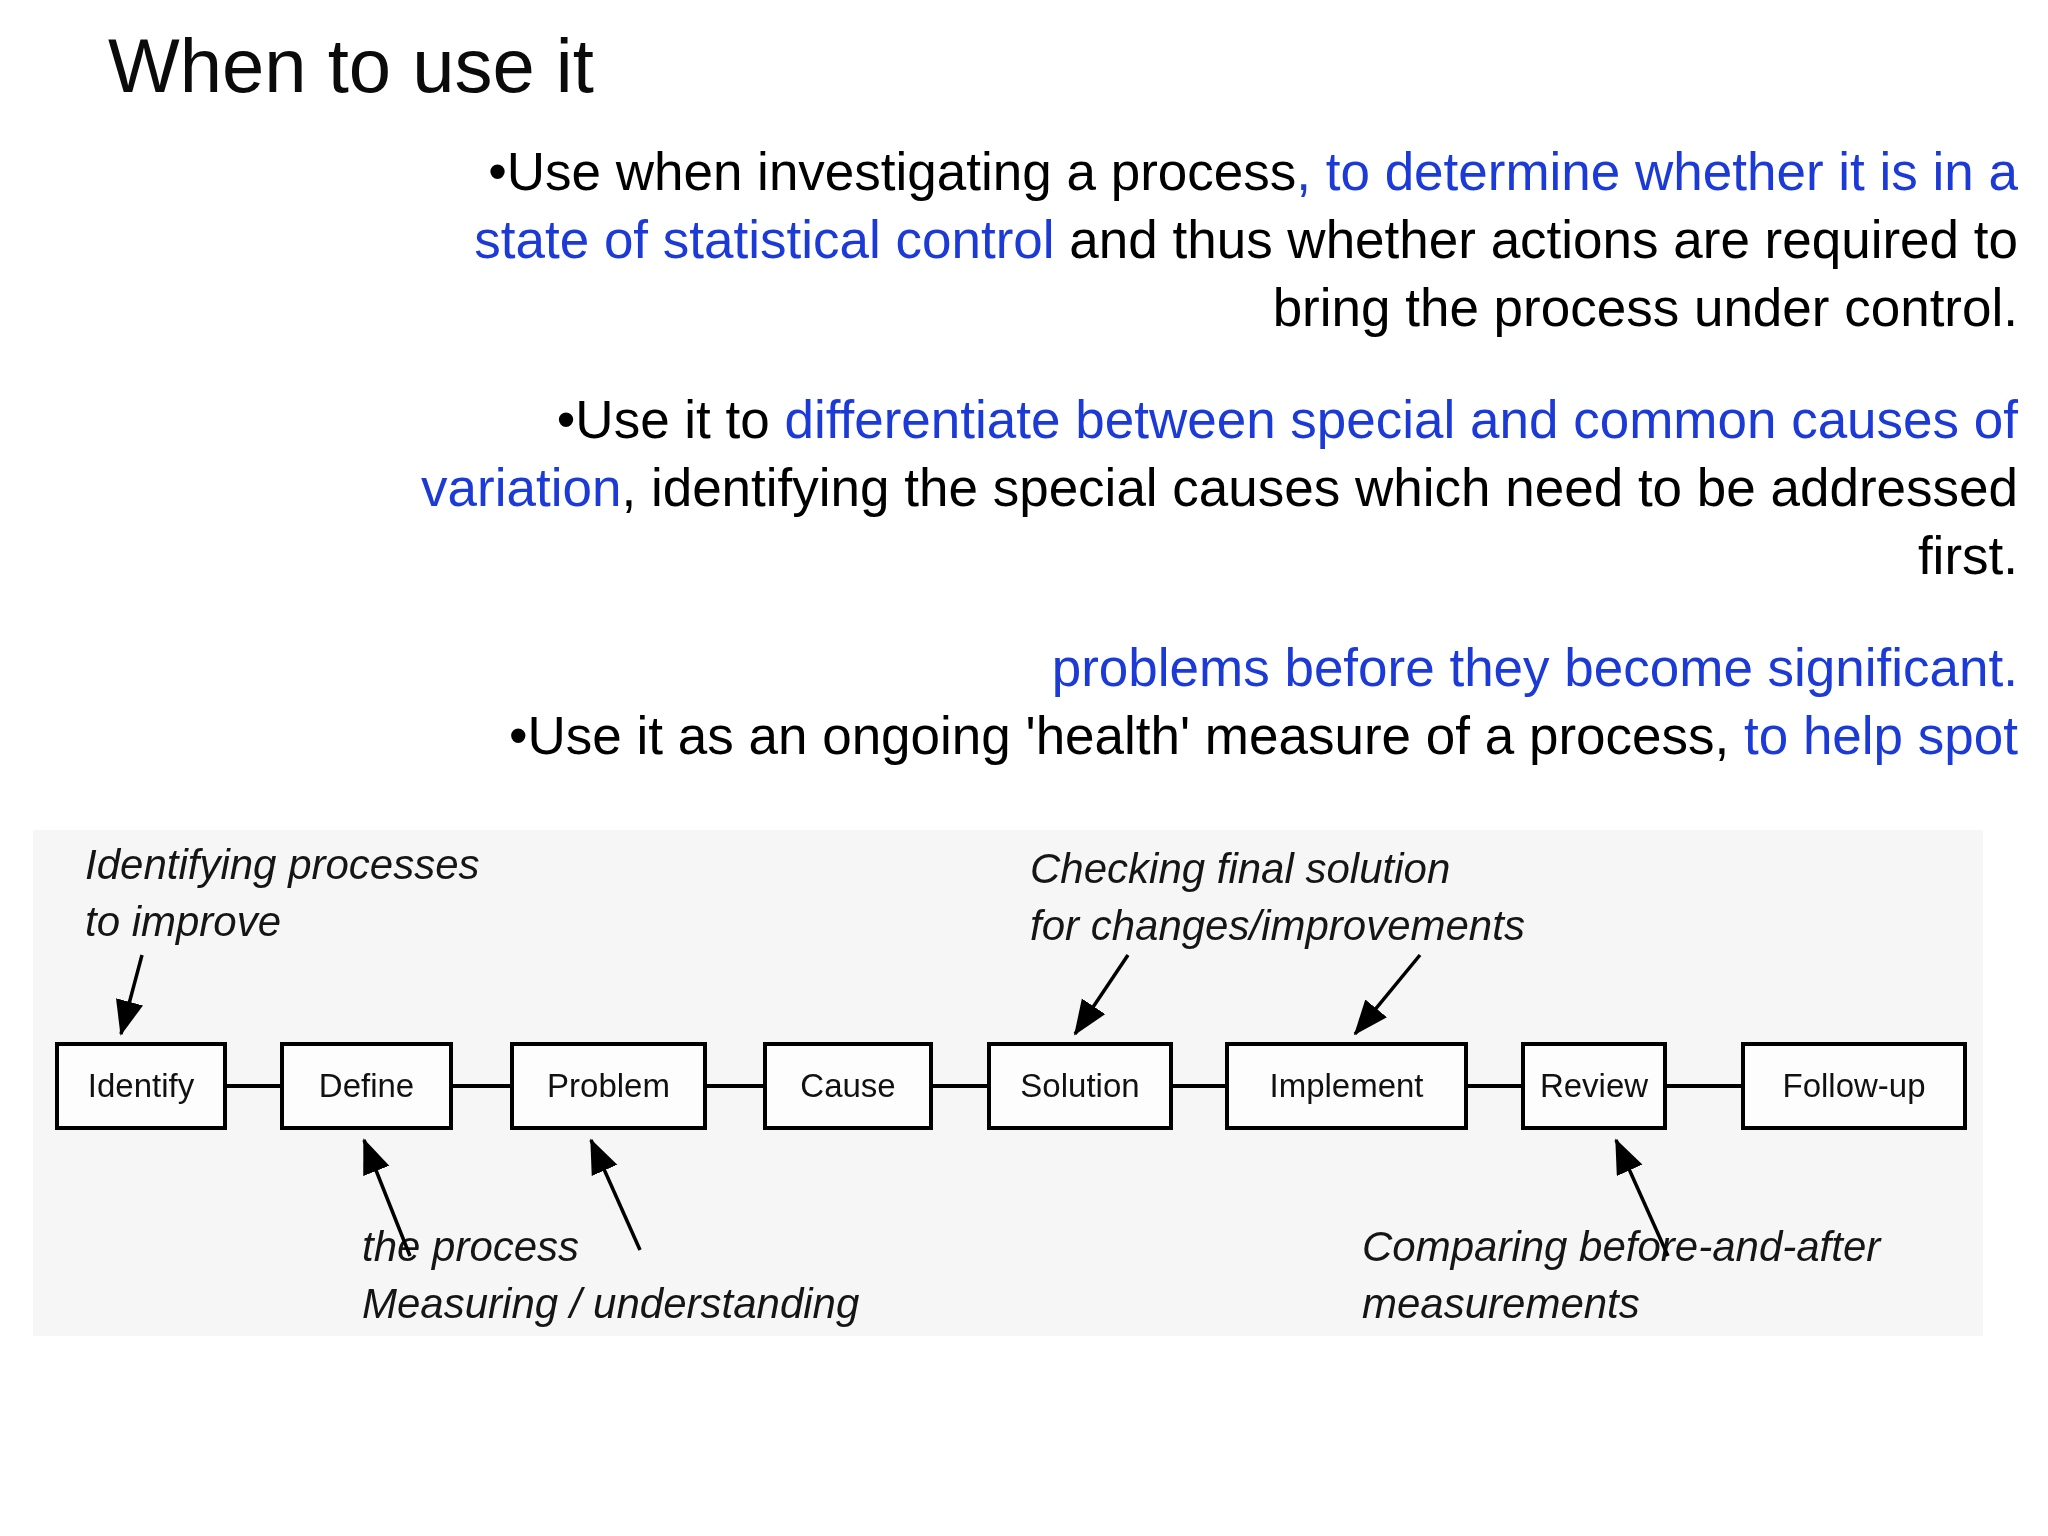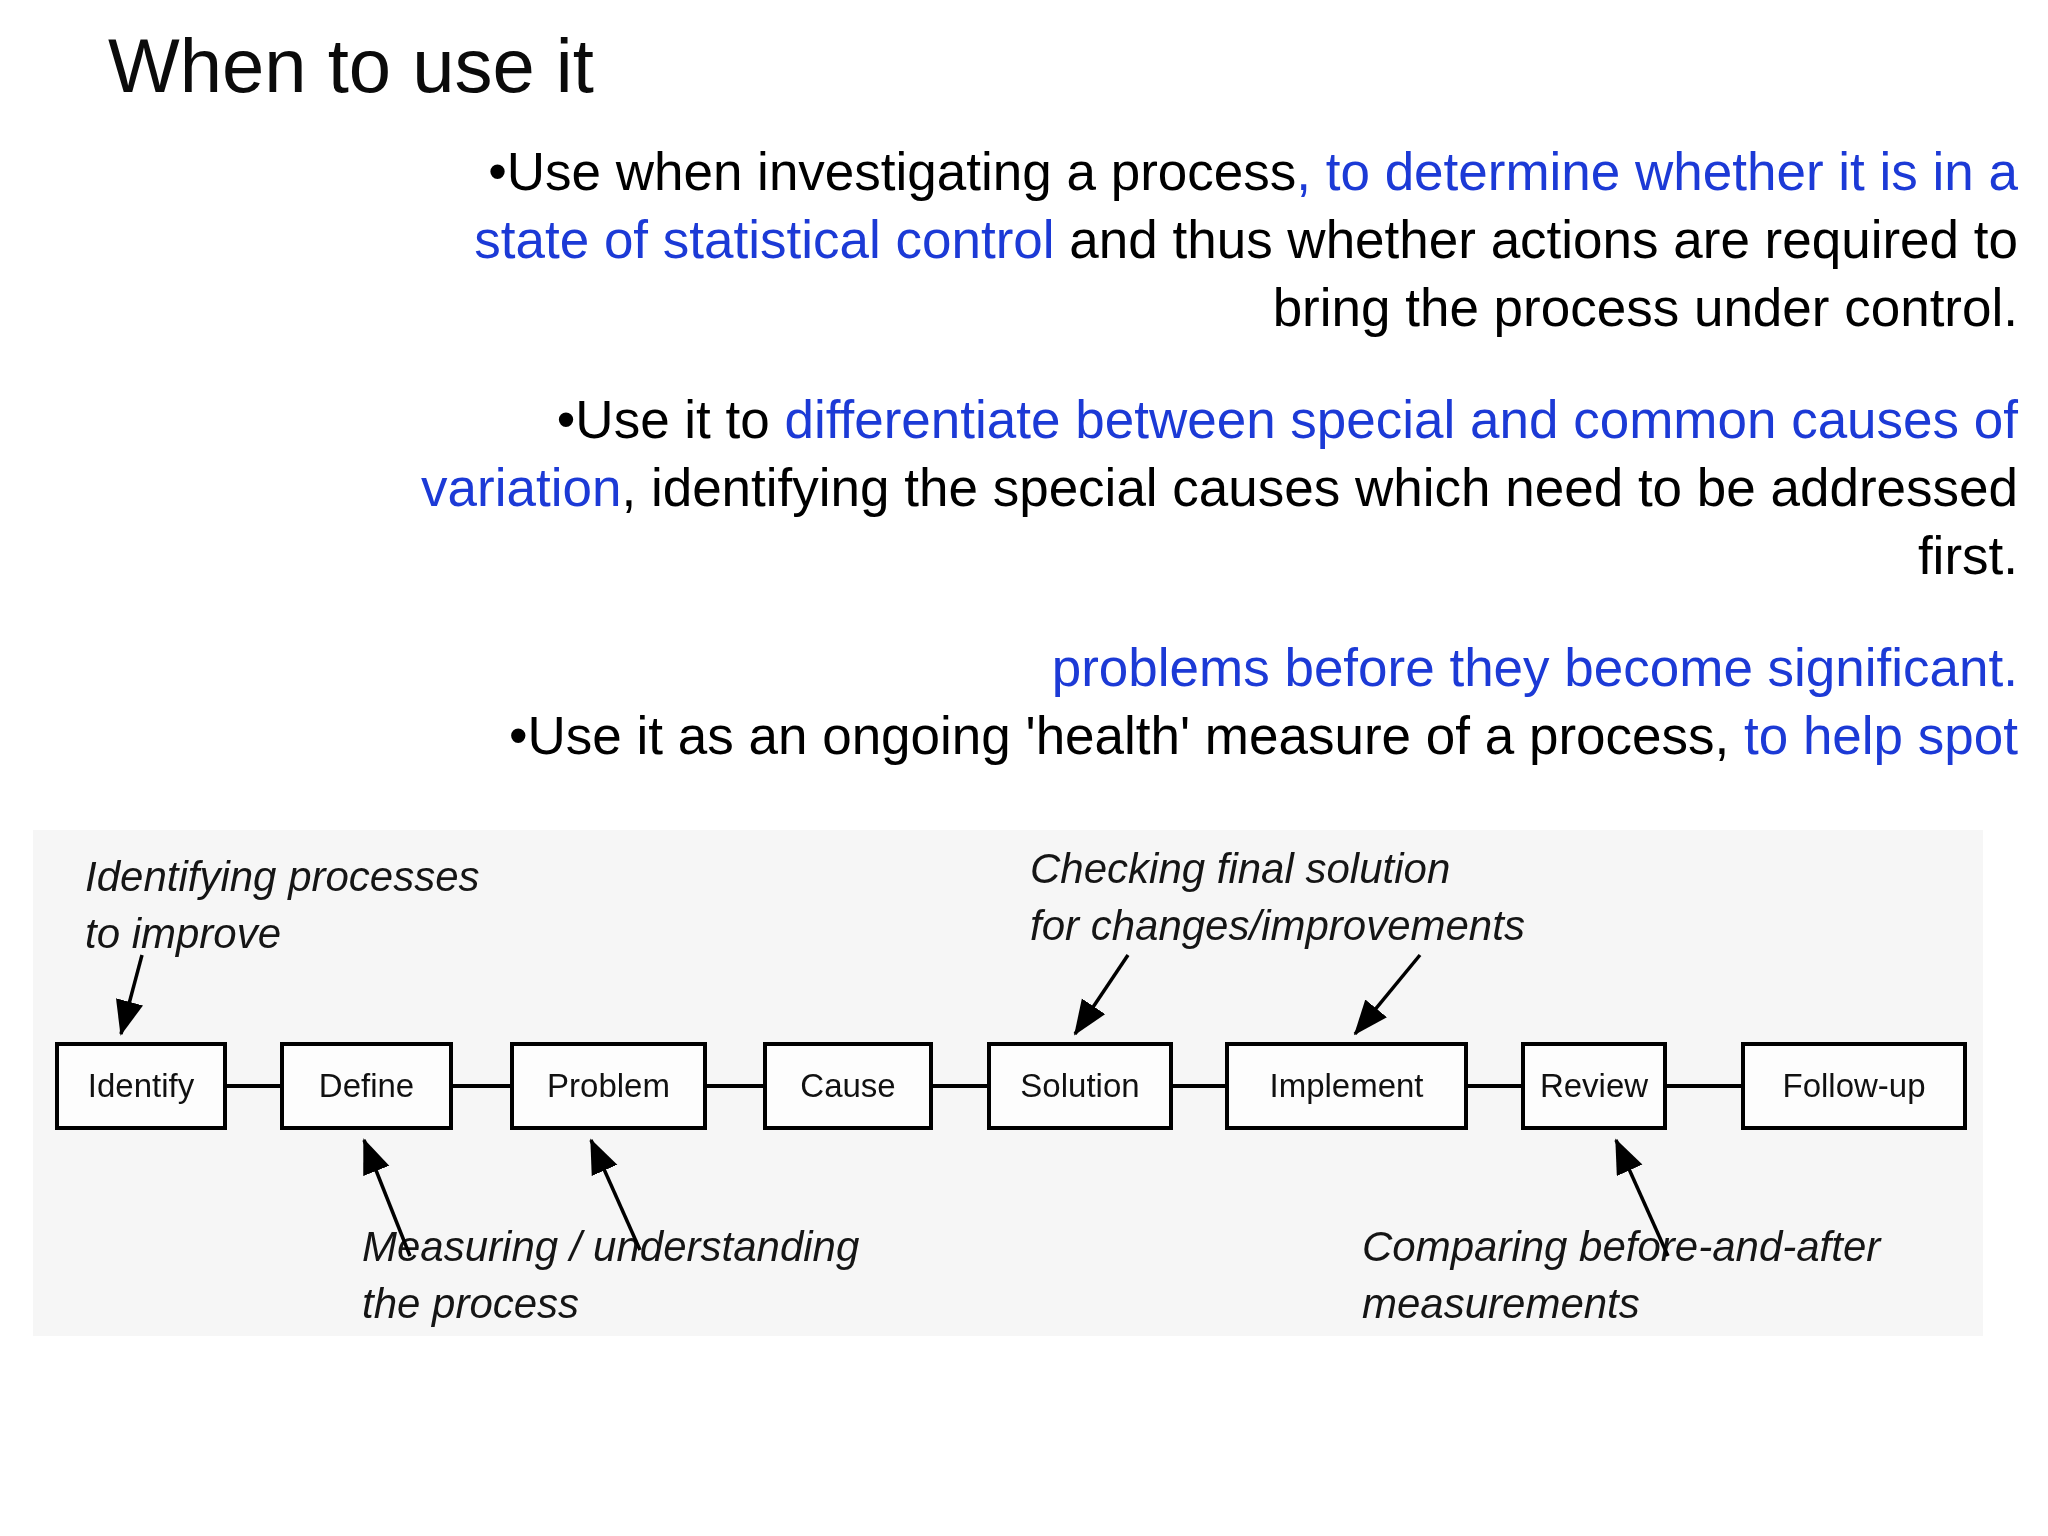--- a/index.html
+++ b/index.html
@@ -31,21 +31,21 @@
   #diagram{
     position:absolute;left:33px;top:830px;width:1950px;height:506px;
     background:#f6f6f6;
   }
   .dlabel{
     position:absolute;
     font-style:italic;font-size:42px;line-height:57px;color:#151515;
     white-space:nowrap;
   }
   .dlabel .dline{display:block;}
-  #ann-top-left{left:52px;top:18px;}
+  #ann-top-left{left:52px;top:6px;}
   #ann-top-right{left:997px;top:10px;}
   #ann-bottom-left{left:329px;top:388px;}
   #ann-bottom-right{left:1329px;top:388px;}
   #connector{
     position:absolute;left:100px;top:254px;width:1721px;height:4px;
     background:#000;z-index:1;
   }
   .pbox{
     position:absolute;top:212px;height:88px;z-index:2;
     background:#fdfdfd;border:4px solid #000;box-sizing:border-box;
@@ -115,22 +115,22 @@
     </defs>
     <line x1="109" y1="125" x2="88" y2="204" stroke="#000" stroke-width="3.5" marker-end="url(#ah)"></line>
     <line x1="1095" y1="125" x2="1042" y2="204" stroke="#000" stroke-width="3.5" marker-end="url(#ah)"></line>
     <line x1="1387" y1="125" x2="1322" y2="204" stroke="#000" stroke-width="3.5" marker-end="url(#ah)"></line>
     <line x1="377" y1="426" x2="331" y2="310" stroke="#000" stroke-width="3.5" marker-end="url(#ah)"></line>
     <line x1="607" y1="420" x2="558" y2="310" stroke="#000" stroke-width="3.5" marker-end="url(#ah)"></line>
     <line x1="1635" y1="426" x2="1583" y2="310" stroke="#000" stroke-width="3.5" marker-end="url(#ah)"></line>
   </svg>
 
   <div class="dlabel" id="ann-bottom-left">
+    <span class="dline">the process</span>
     <span class="dline">Measuring / understanding</span>
-    <span class="dline">the process</span>
   </div>
 
   <div class="dlabel" id="ann-bottom-right">
     <span class="dline">Comparing before-and-after</span>
     <span class="dline">measurements</span>
   </div>
 
 </div>
 
 </body></html>

